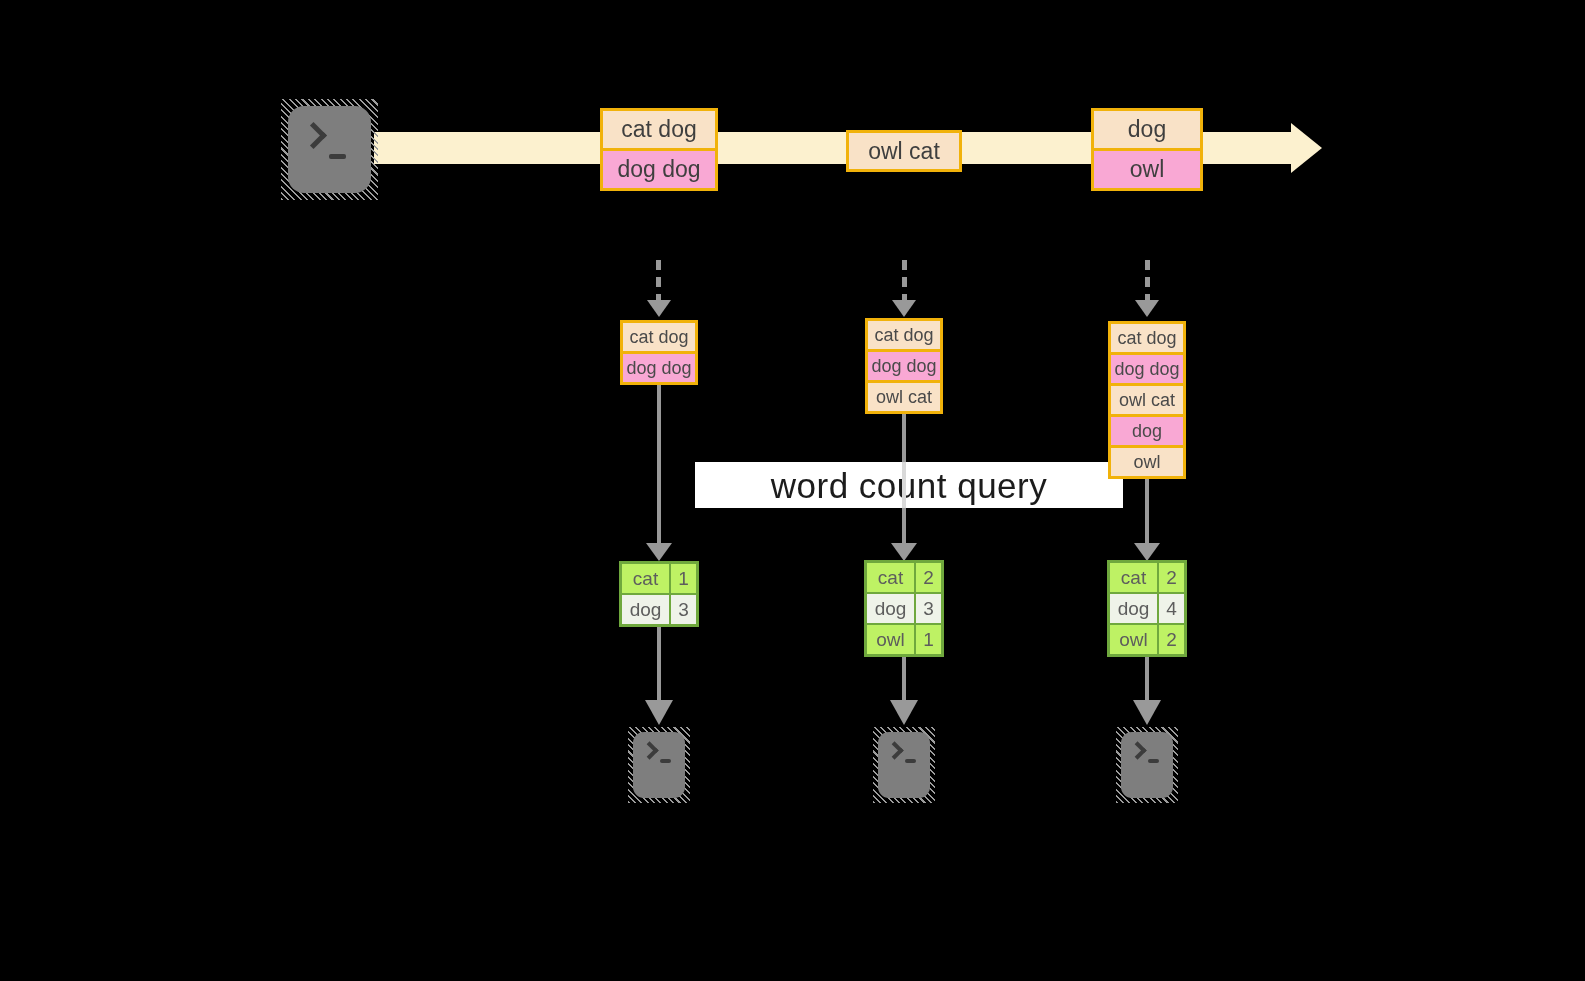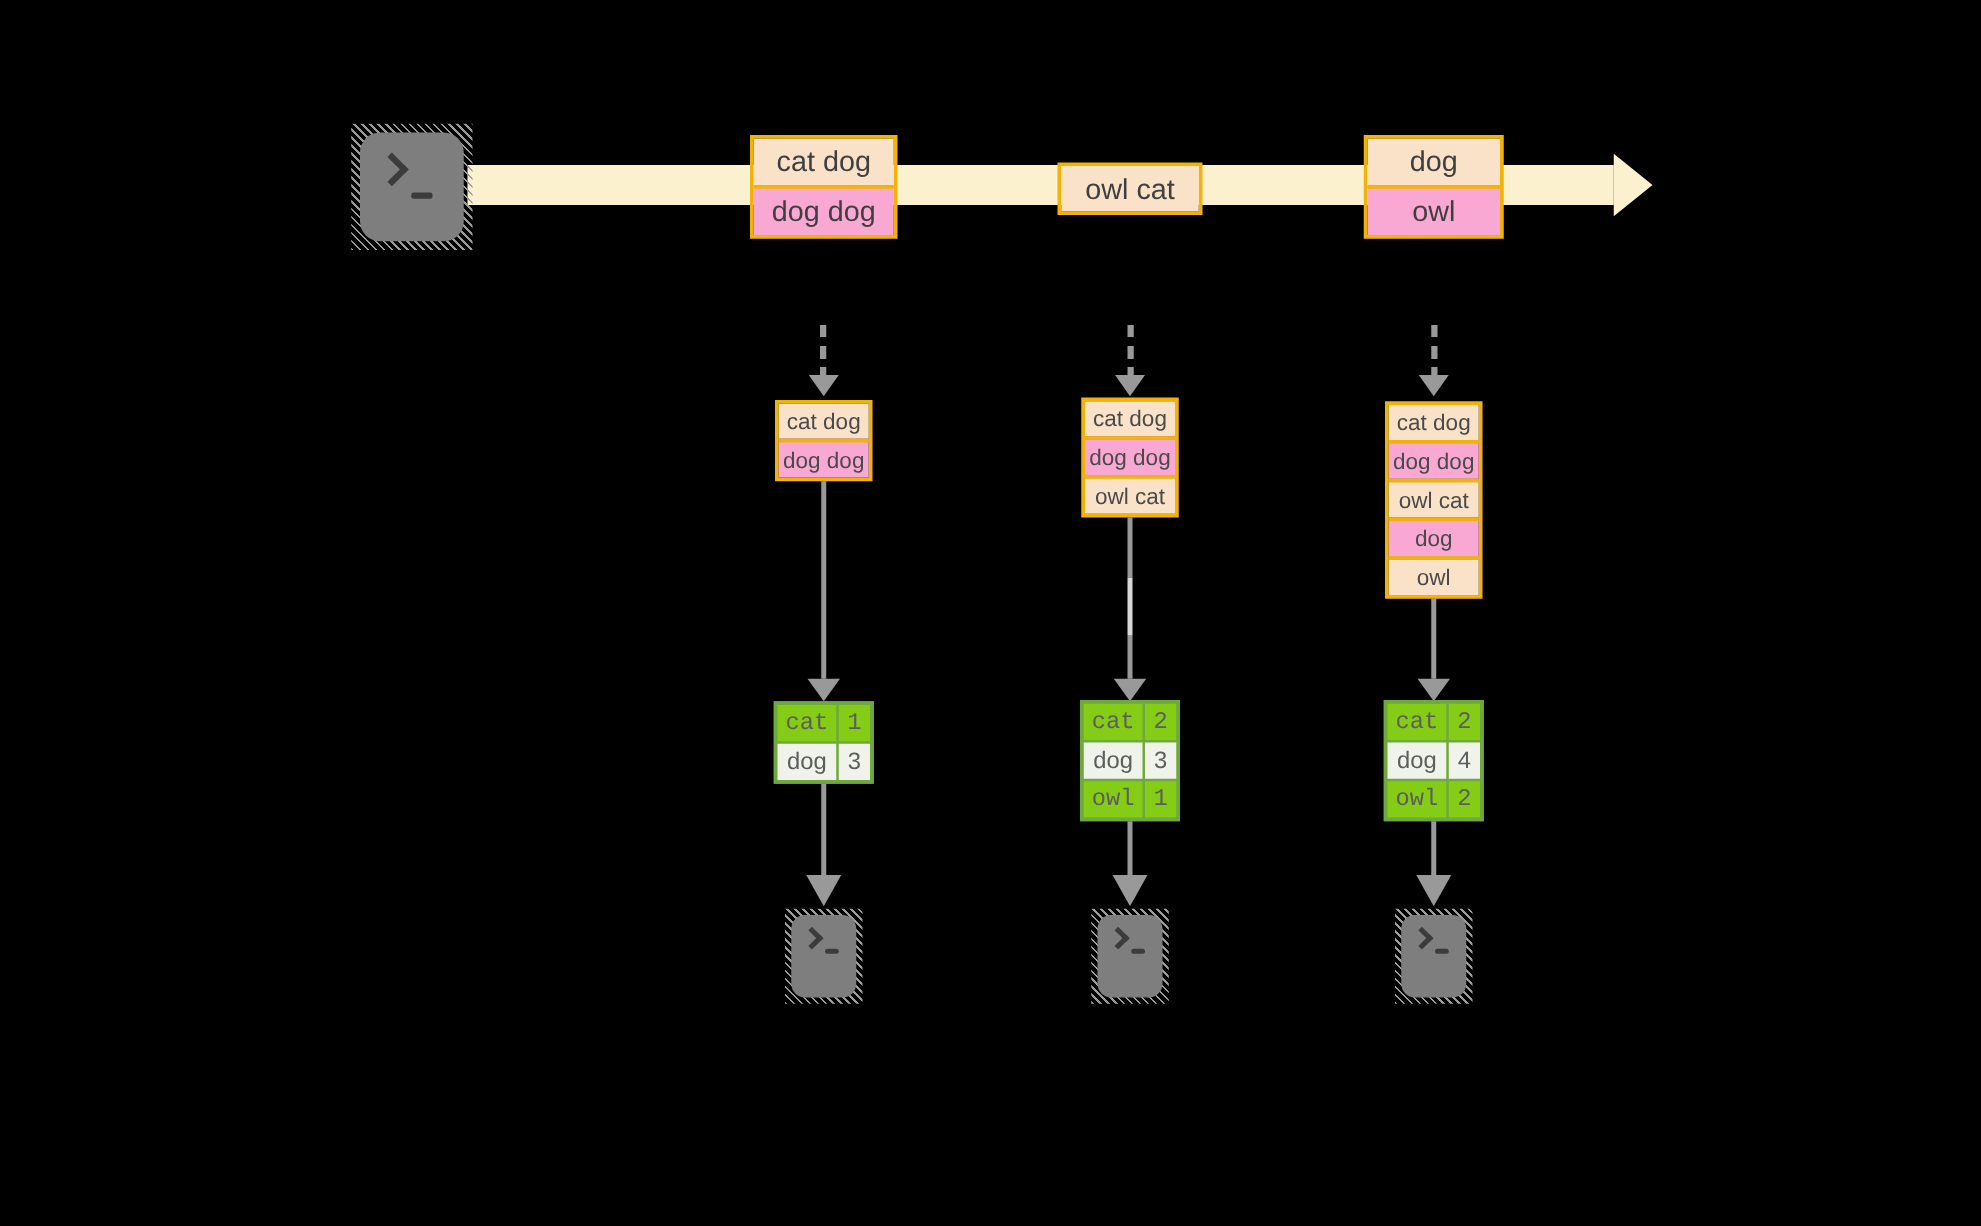--- a/index.html
+++ b/index.html
@@ -36,21 +36,21 @@
 
   
   .qband { position:absolute; left:695px; top:462px; width:428px; height:46px; background:#ffffff;
     z-index:3; text-align:center; line-height:47px; font-size:35px; font-weight:300;
     color:#1c1c1c; letter-spacing:0.5px; }
 
   
   .gtable { position:absolute; border:3px solid #6fa83d; background:#6fa83d;
     display:grid; grid-template-columns:47px 25px; grid-gap:2px; z-index:5; }
   .gcell { height:29px; line-height:29px; text-align:center; font-size:19px; color:#5d5d5d; }
-  .g-dark  { background:#84cc16;font-family:Liberation Mono, monospace; }
+  .g-dark  { background:#bef264; }
   .g-light { background:#eff3e9; }
 
   
   .term { position:absolute; z-index:5;
     background:repeating-linear-gradient(45deg, #9c9c9c 0 1.5px, rgba(0,0,0,0) 1.5px 4.5px); }
   .term-body { position:absolute; background:#7e7e7e; }
   .chev { position:absolute; border:0 solid #3c3c3c; transform:rotate(45deg); }
   .uline { position:absolute; background:#3c3c3c; border-radius:2px; }
 
   .term-lg { left:281px; top:99px; width:97px; height:101px; }
@@ -113,20 +113,21 @@
   </div>
 
   <div class="ebox stack" style="left:1108px; top:321px; width:72px;">
     <div class="ecell peach">cat dog</div>
     <div class="ecell cream">dog dog</div>
     <div class="ecell peach">owl cat</div>
     <div class="ecell cream">dog</div>
     <div class="ecell peach">owl</div>
   </div>
 
+  <div class="qband">word count query</div>
 
   <div class="conn" style="left:657px; top:385px; height:158px;"></div>
   <div class="head-mid" style="left:646px; top:543px;"></div>
 
   <div class="conn" style="left:902px; top:414px; height:48px;"></div>
   <div class="conn-light" style="left:902px; top:462px; height:46px;"></div>
   <div class="conn" style="left:902px; top:508px; height:35px;"></div>
   <div class="head-mid" style="left:891px; top:543px;"></div>
 
   <div class="conn" style="left:1145px; top:479px; height:64px;"></div>

